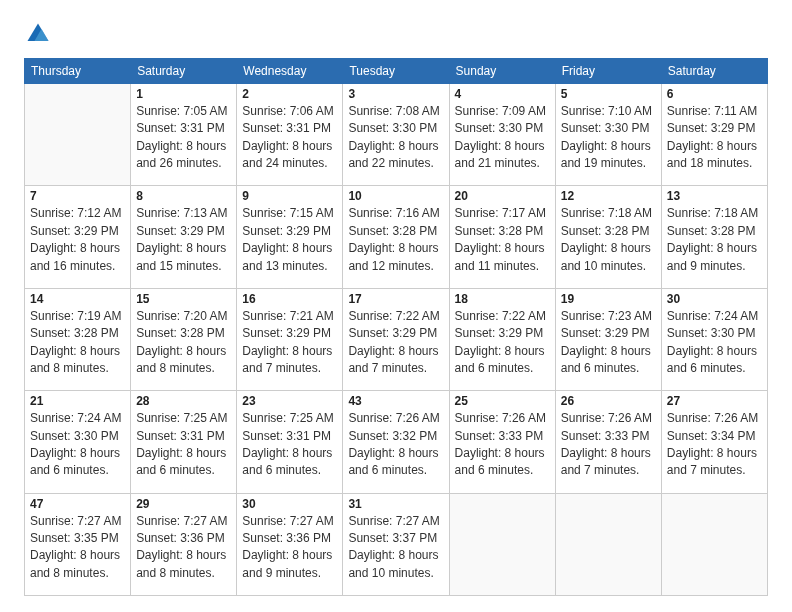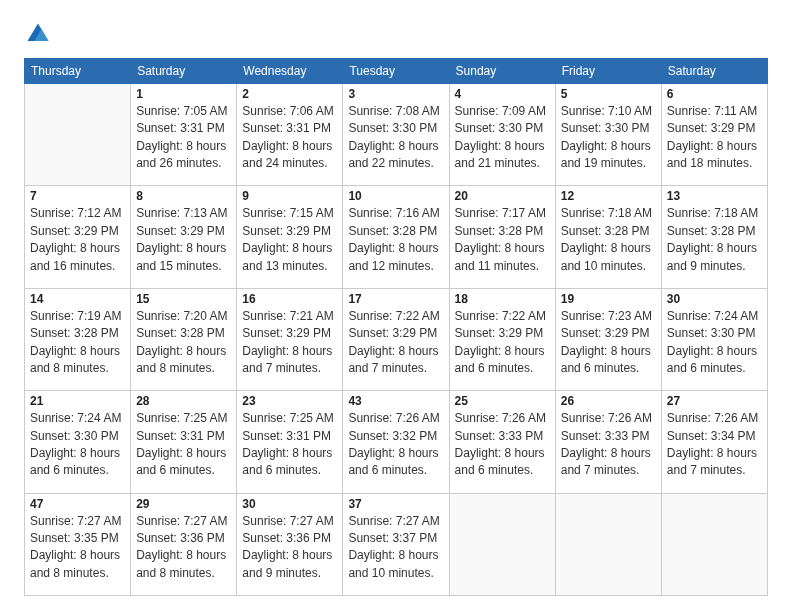--- a/index.html
+++ b/index.html
@@ -248,21 +248,21 @@
           </td>
           <td>
             <div class="day-number">29</div>
             <div class="day-info">Sunrise: 7:27 AM<br>Sunset: 3:36 PM<br>Daylight: 8 hours<br>and 8 minutes.</div>
           </td>
           <td>
             <div class="day-number">30</div>
             <div class="day-info">Sunrise: 7:27 AM<br>Sunset: 3:36 PM<br>Daylight: 8 hours<br>and 9 minutes.</div>
           </td>
           <td>
-            <div class="day-number">37</div>
+            <div class="day-number">31</div>
             <div class="day-info">Sunrise: 7:27 AM<br>Sunset: 3:37 PM<br>Daylight: 8 hours<br>and 10 minutes.</div>
           </td>
           <td class="empty-cell"></td>
           <td class="empty-cell"></td>
           <td class="empty-cell"></td>
         </tr>
       </tbody>
   </table>
 </div>
 

